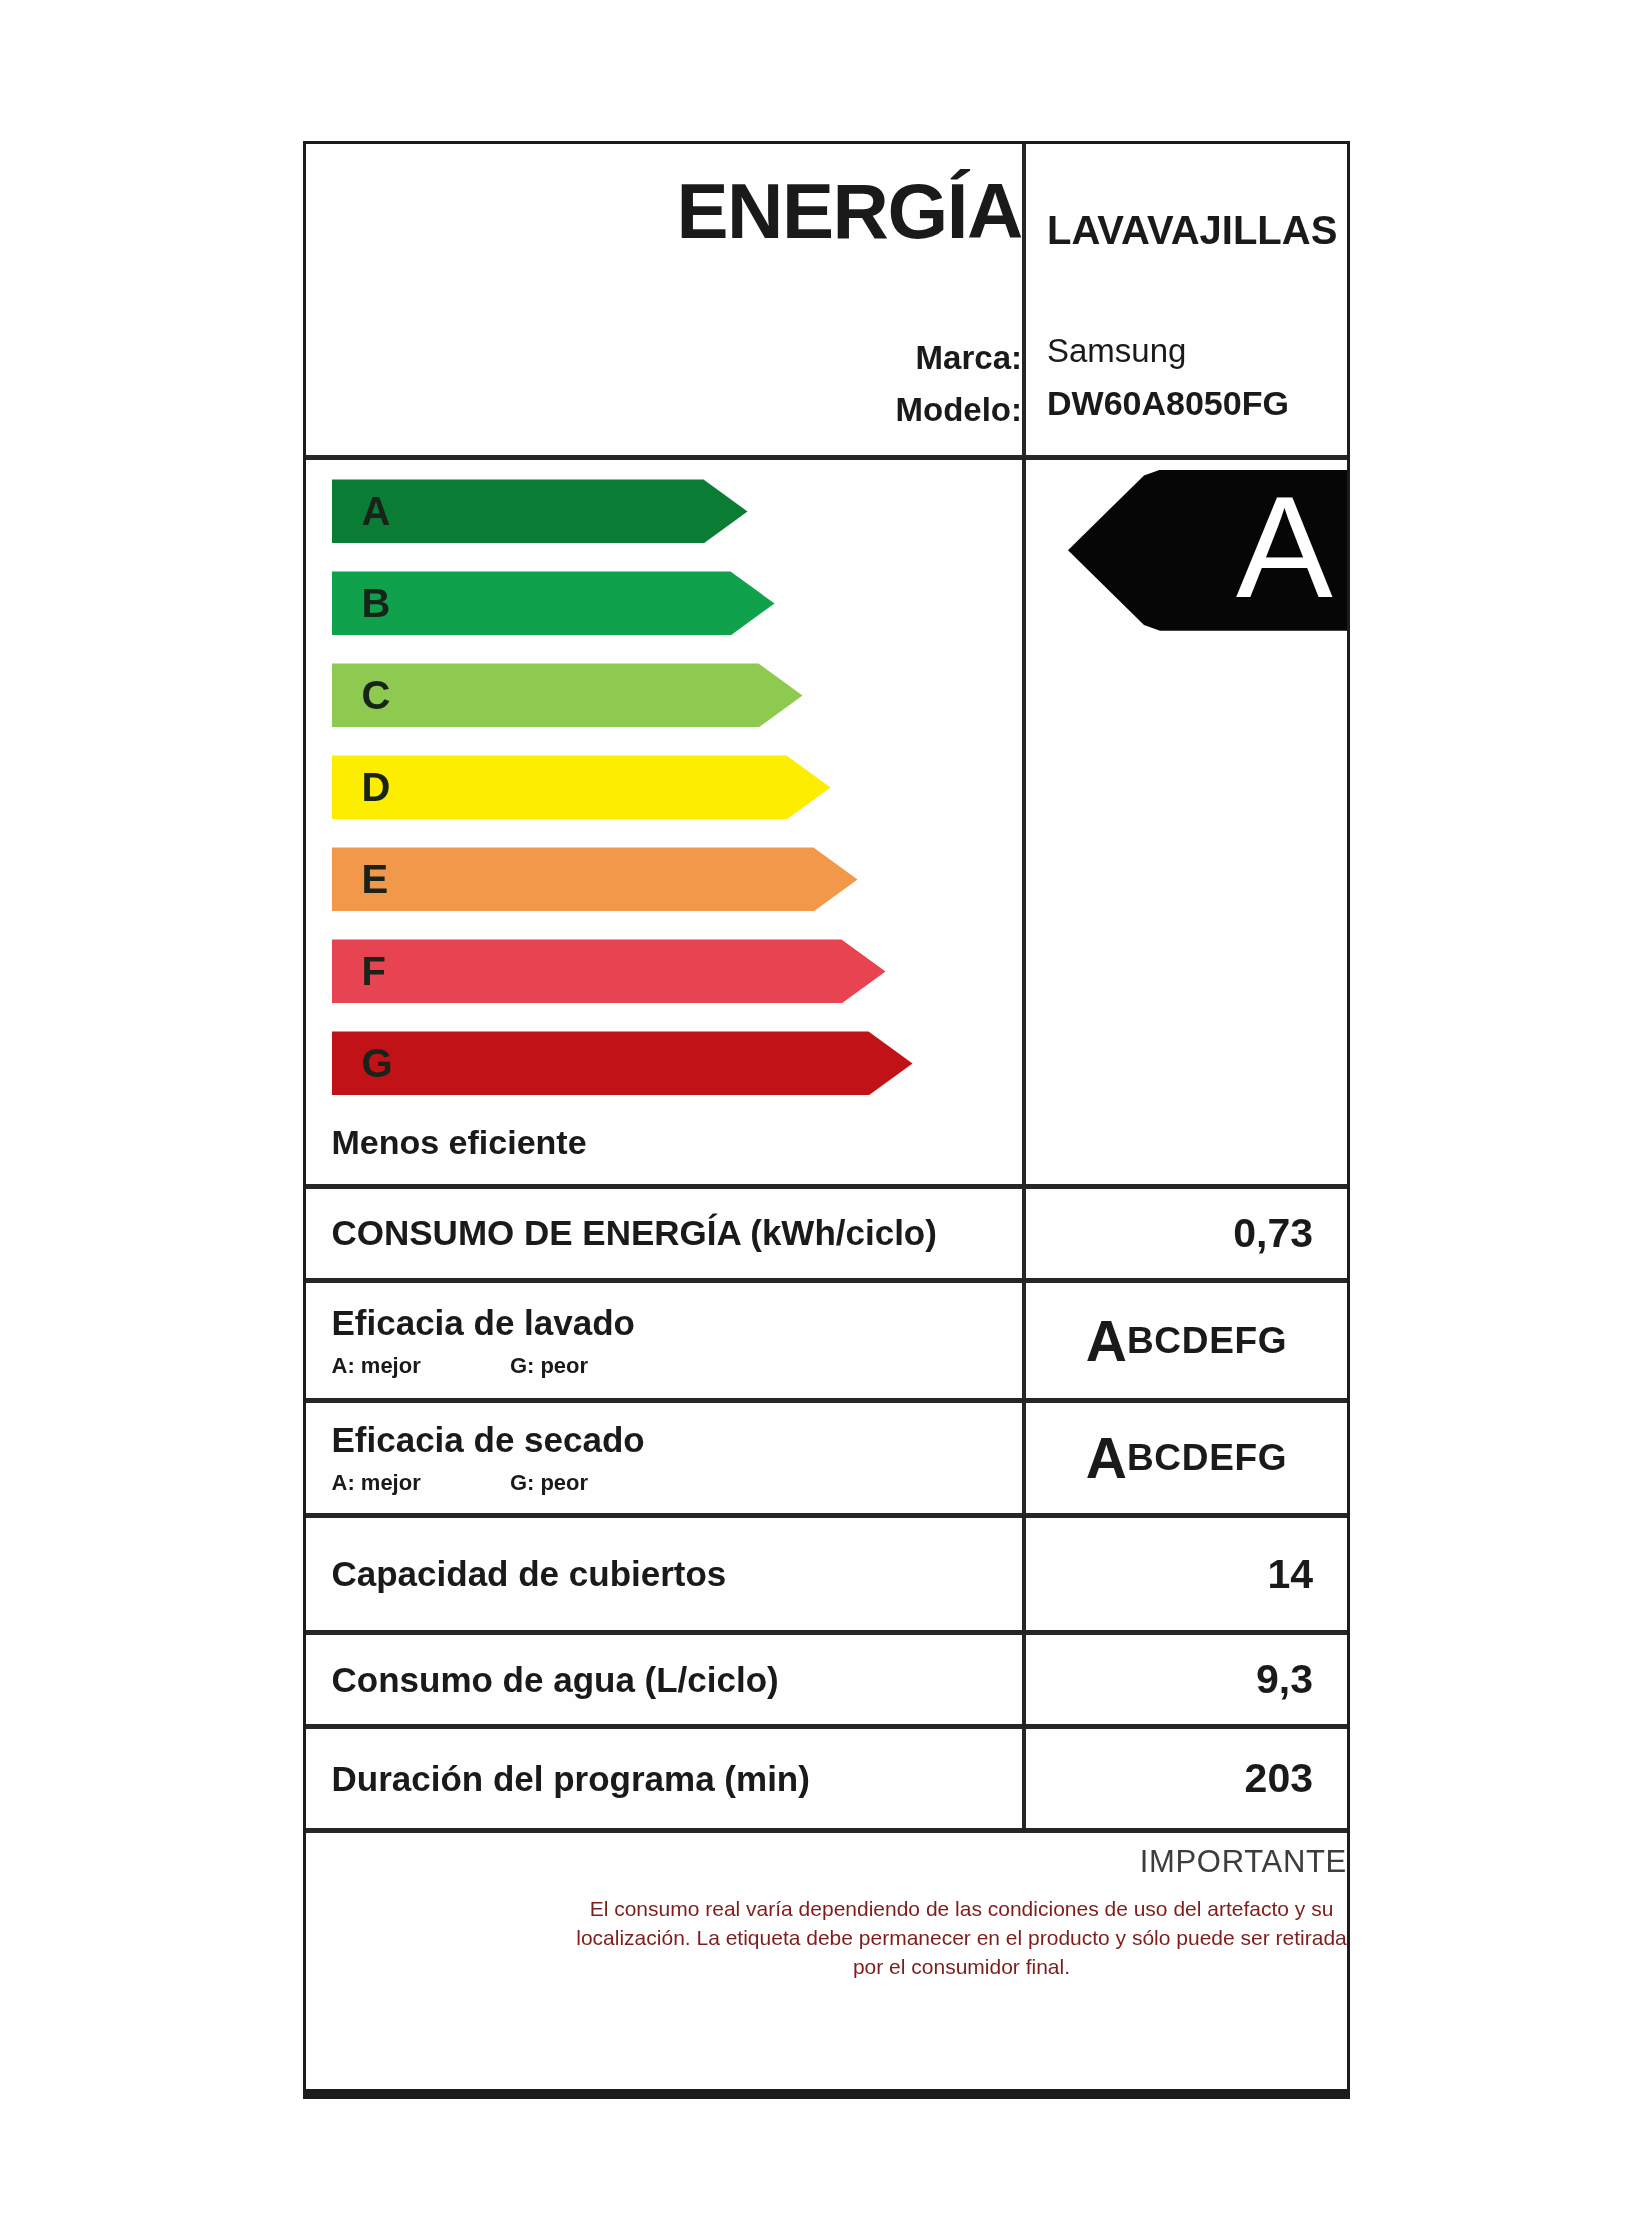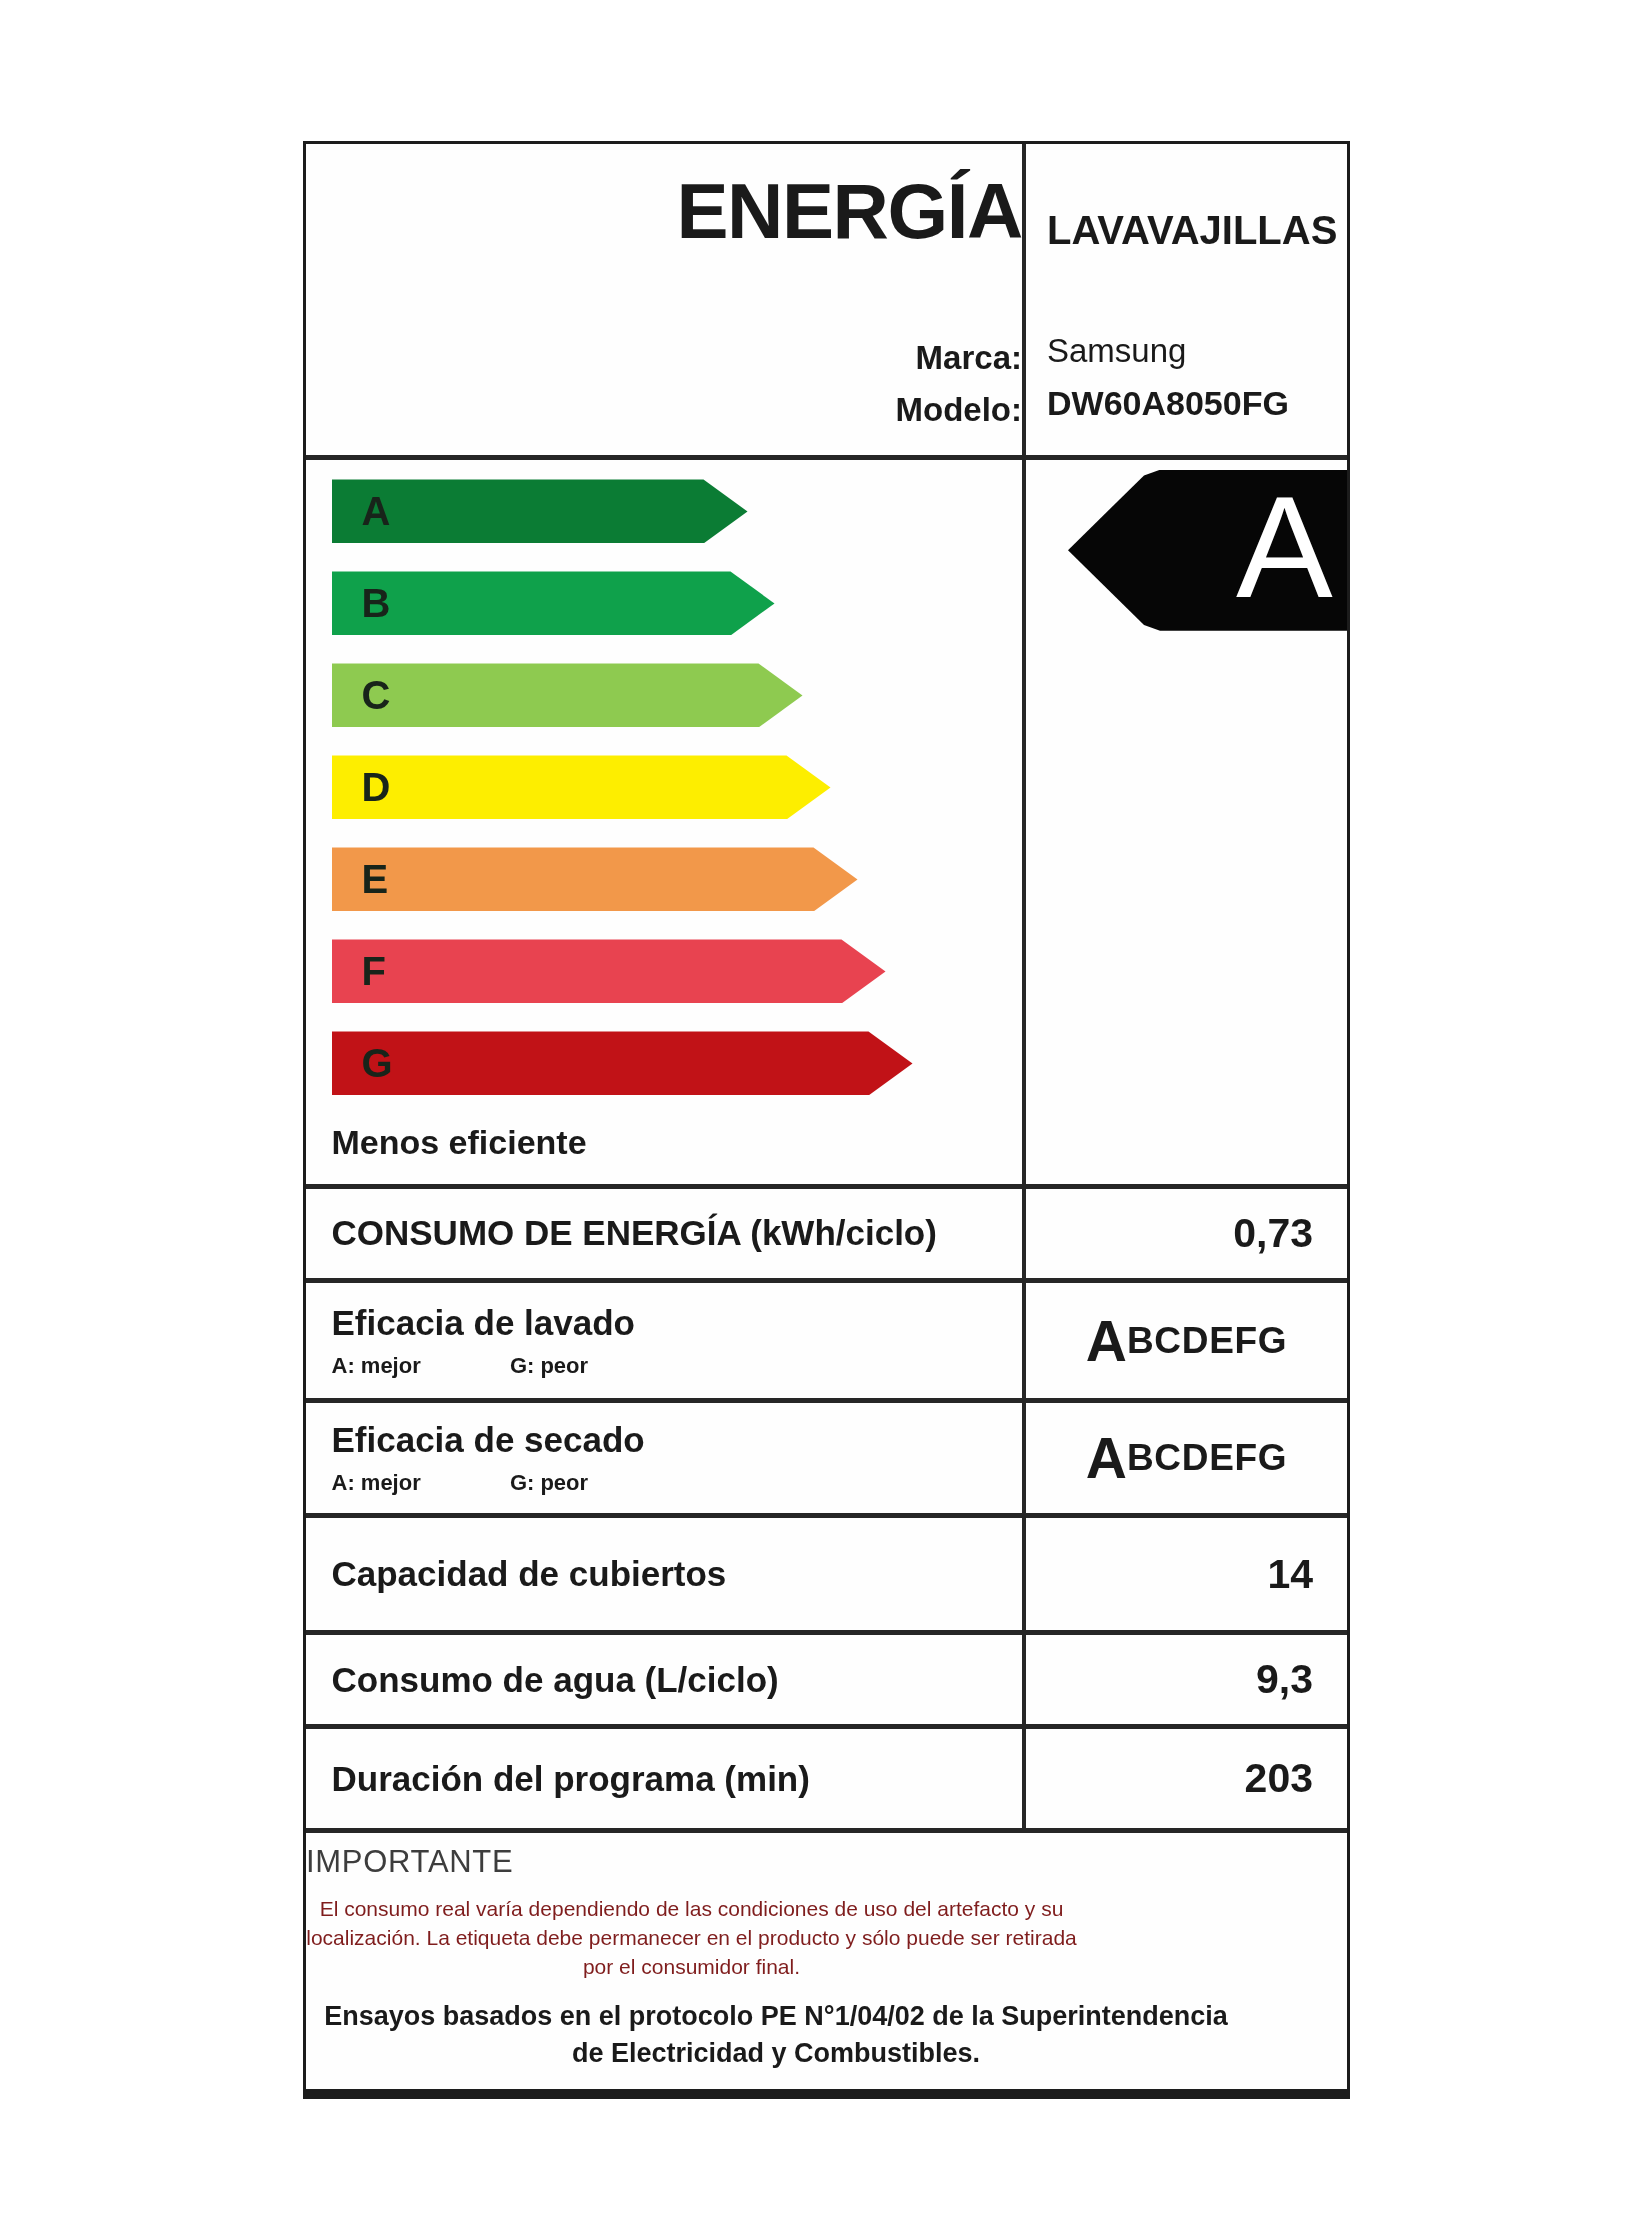--- a/index.html
+++ b/index.html
@@ -88,21 +88,21 @@
 
   .cell-right.grades {
     display: flex; align-items: center; justify-content: center;
     font-weight: bold;
   }
   .grade-a    { font-size: 57px; }
   .grade-rest { font-size: 37px; letter-spacing: 0.7px; }
 
   
   .row-importante {
-    height: 257px; flex-direction: column; align-items: flex-start;
+    height: 257px; flex-direction: column; align-items: flex-end;
     text-align: center; padding-top: 11.3px;
   }
   .importante-title { font-size: 31px; color: #3d3d3d; letter-spacing: 0.7px; }
   .importante-body {
     margin-top: 14px; width: 771px;
     font-size: 21px; line-height: 29px; color: #7f1d1d;
   }
   .importante-protocol {
     margin-top: 17px; width: 940px;
     font-size: 27px; line-height: 37px; font-weight: bold;
@@ -216,17 +216,16 @@
   <div class="row row-duracion">
     <div class="cell-left pad">
       <div class="data-label">Duración del programa (min)</div>
     </div>
     <div class="cell-right val">203</div>
   </div>
 
   <div class="row row-importante">
     <div class="importante-title">IMPORTANTE</div>
     <div class="importante-body">El consumo real varía dependiendo de las condiciones de uso del artefacto y su localización. La etiqueta debe permanecer en el producto y sólo puede ser retirada por el consumidor final.</div>
-    <div class="importante-protocol">Ensayos basados en el protocolo PE N°1/04/02 de la Superintendencia de Electricidad y Combustibles.</div>
   </div>
 
 </div>
 
 
 </body></html>

